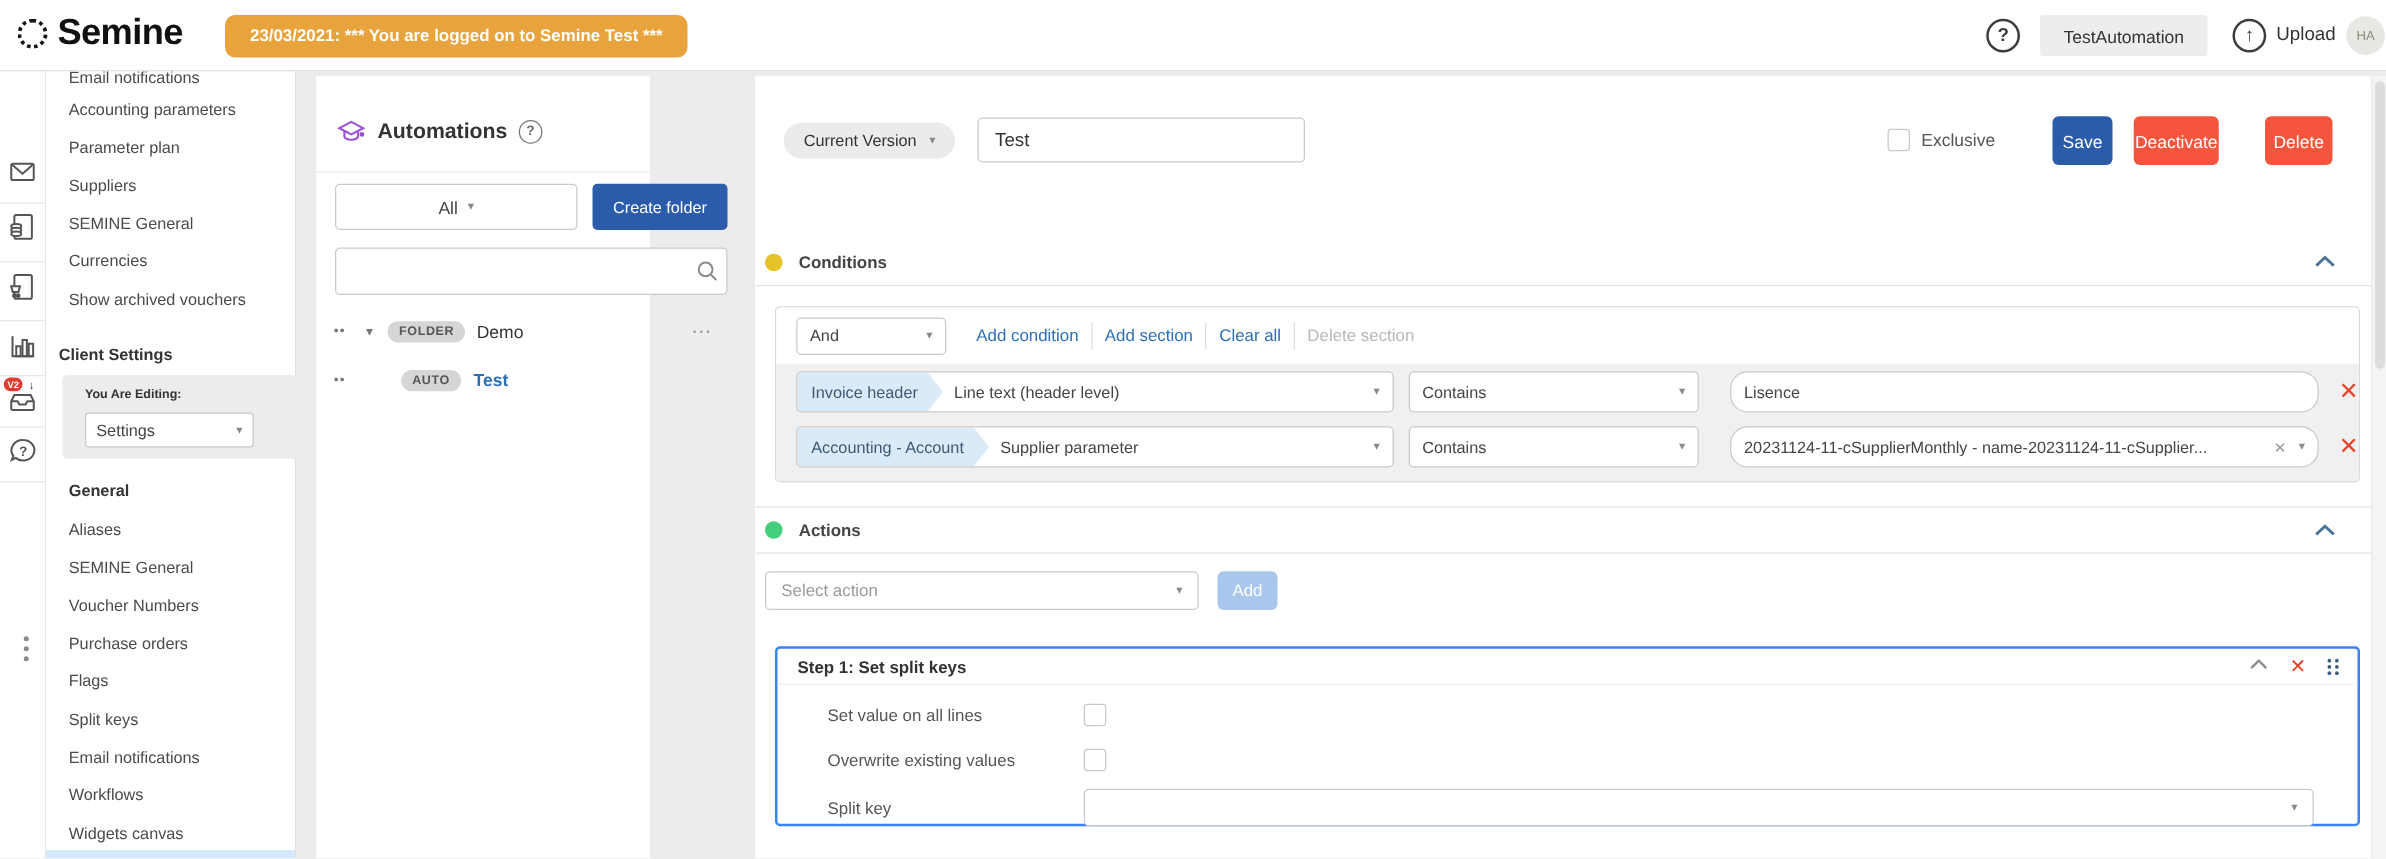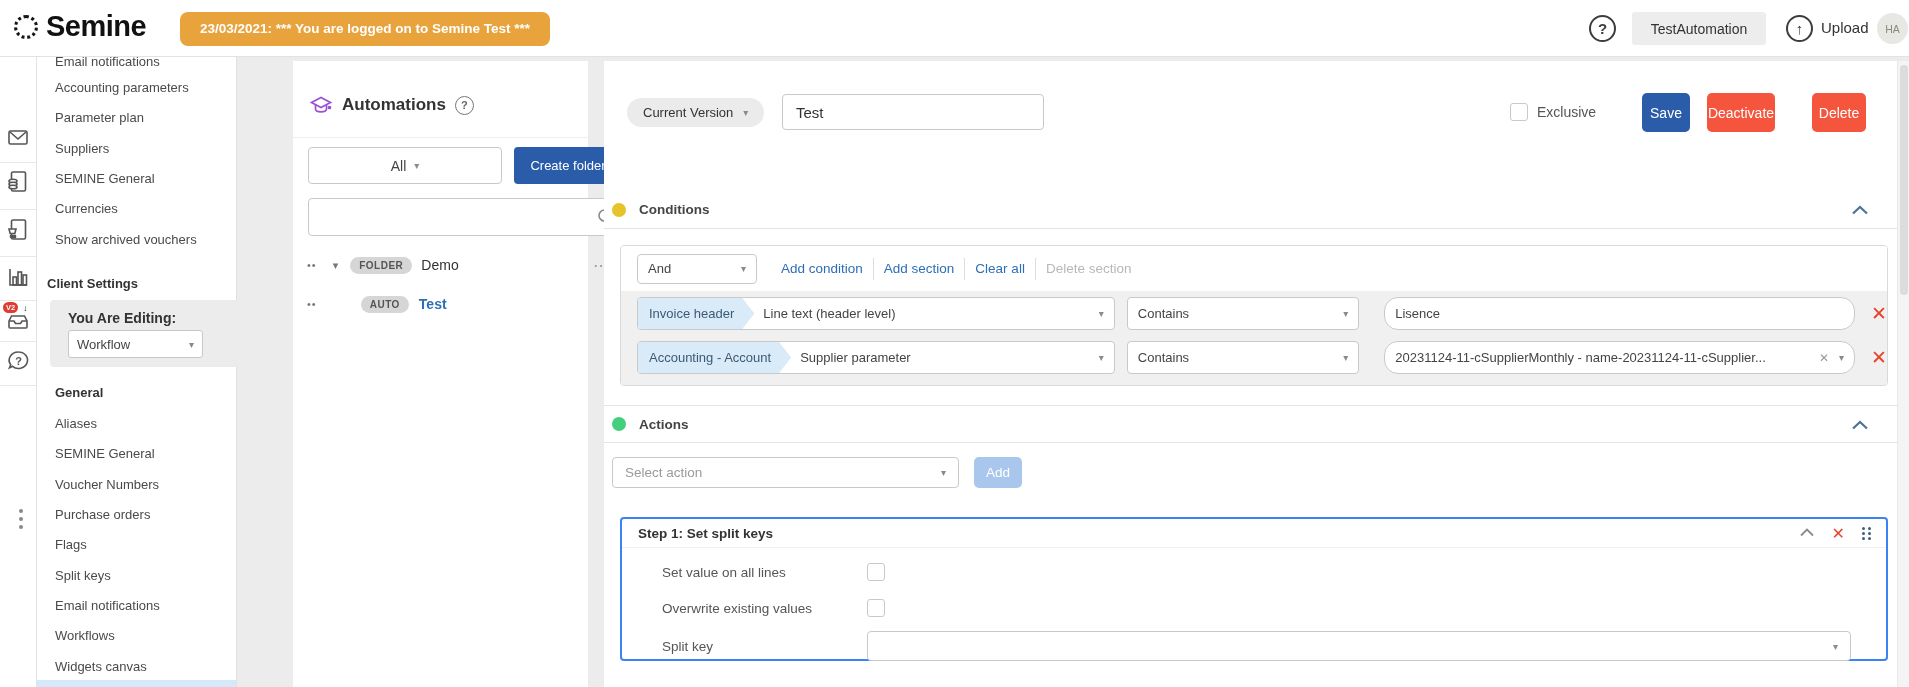--- a/index.html
+++ b/index.html
@@ -28,29 +28,29 @@
   .v2badge { position:absolute; left:-3px; top:-7px; background:#e03c31; color:#fff; font-size:7.5px; font-weight:bold; padding:1px 3px; border-radius:7px; }
   .v2arrow { position:absolute; left:17px; top:-6px; color:#222; font-size:9px; }
   .rail-handle { position:absolute; left:19px; top:452px; display:flex; flex-direction:column; gap:4px; }
   .rail-handle i { width:4px; height:4px; border-radius:50%; background:#8a8a8a; }
 
   
   .sidebar { position:absolute; left:37px; top:57px; width:200px; height:630px; background:#fff; border-right:1px solid #e0e0e0; }
   .side-item { position:absolute; left:18px; font-size:13px; color:#4a4a4a; white-space:nowrap; cursor:pointer; }
   .side-head { position:absolute; left:10px; font-size:13px; font-weight:bold; color:#333; }
   .edit-box { position:absolute; left:13px; top:243px; width:212px; height:67px; background:#ececec; border-radius:4px; }
-  .edit-box-label { position:absolute; left:18px; top:10px; font-size:14px; font-weight:bold; color:#333; }
+  .edit-box-label { position:absolute; left:18px; top:10px; font-size:10px; font-weight:bold; color:#333; }
   .edit-select { position:absolute; left:18px; top:30px; width:135px; height:28px; background:#fff; border:1px solid #c9c9c9; border-radius:3px; display:flex; align-items:center; padding:0 8px; font-size:13px; color:#444; }
   .side-cut { position:absolute; left:0; top:623px; width:199px; height:7px; background:#d5e9fa; }
 
   
   .panel { position:absolute; top:61px; background:#fff; height:626px; }
 
   
-  .auto-panel { left:253px; width:295px;margin-left:40px; }
+  .auto-panel { left:253px; width:267px; }
   .auto-head { position:absolute; left:16px; top:32px; display:flex; align-items:center; gap:9px; }
   .auto-title { font-size:17px; font-weight:bold; color:#333; }
   .mini-help { width:19px; height:19px; border:1.5px solid #777; border-radius:50%; color:#666; font-size:11px; font-weight:bold; display:flex; align-items:center; justify-content:center; }
   .auto-head-sep { position:absolute; left:0; top:76px; width:335px; height:1px; background:#eee; }
   .filter-select { position:absolute; left:15px; top:86px; width:194px; height:37px; border:1px solid #c9c9c9; border-radius:4px; display:flex; align-items:center; justify-content:center; gap:8px; font-size:14px; color:#444; }
   .create-folder { position:absolute; left:221px; top:86px; width:108px; height:37px; background:#2a5caa; color:#fff; border:none; border-radius:4px; font-size:13px; font-family:inherit; }
   .tree-search { position:absolute; left:15px; top:137px; width:314px; height:38px; border:1px solid #c9c9c9; border-radius:4px; padding:0 34px 0 10px; font-size:14px; font-family:inherit; color:#333; background:#fff; }
   .tree-search-icon { position:absolute; left:303px; top:146px; }
   .tree-row { position:absolute; left:0; width:335px; height:30px; display:flex; align-items:center; }
   .drag-dots { color:#777; font-size:11px; letter-spacing:1px; }
@@ -206,21 +206,21 @@
     <div class="side-item" style="top:84px">Suppliers</div>
     <div class="side-item" style="top:114px">SEMINE General</div>
     <div class="side-item" style="top:144px">Currencies</div>
     <div class="side-item" style="top:175px">Show archived vouchers</div>
 
     <div class="side-head" style="top:219px">Client Settings</div>
 
     <div class="edit-box">
       <div class="edit-box-label">You Are Editing:</div>
       <div class="edit-select">
-        <span style="flex:1">Workflow</span>
+        <span style="flex:1">Settings</span>
         <span class="caret">▾</span>
       </div>
     </div>
 
     <div class="side-item" style="top:328px;font-weight:bold;color:#333">General</div>
     <div class="side-item" style="top:359px">Aliases</div>
     <div class="side-item" style="top:389px">SEMINE General</div>
     <div class="side-item" style="top:420px">Voucher Numbers</div>
     <div class="side-item" style="top:450px">Purchase orders</div>
     <div class="side-item" style="top:480px">Flags</div>

